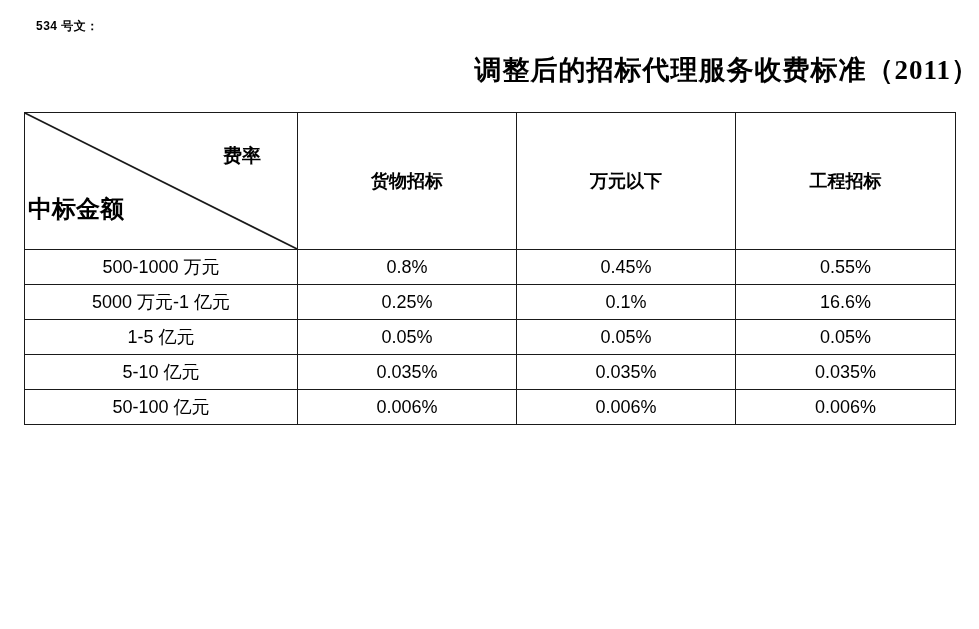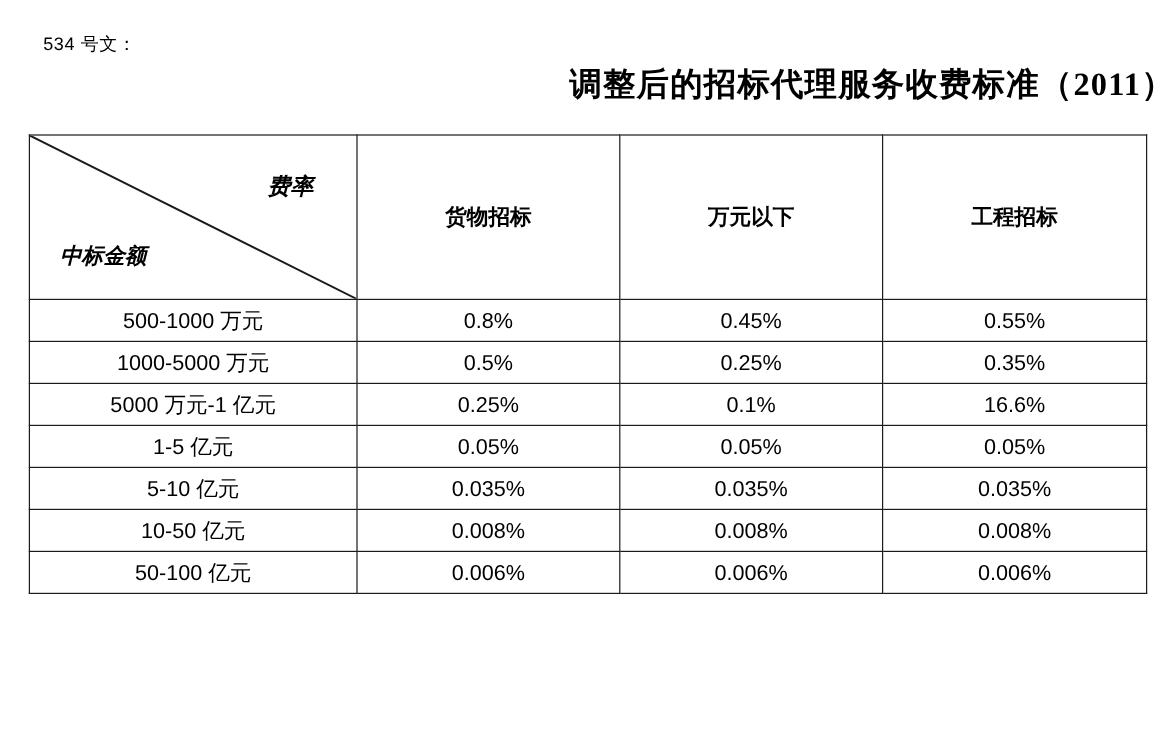--- a/index.html
+++ b/index.html
@@ -11,24 +11,24 @@
     width: 979px;
     height: 629px;
     font-family: "Liberation Serif", serif;
     color: #000000;
     position: relative;
     overflow: hidden;
   }
   .doc-note {
     position: absolute;
     left: 36px;
-    top: 28px;
+    top: 18px;
     font-family: "Liberation Sans", sans-serif;
-    font-size: 15px;
-    font-weight: normal;
+    font-size: 12px;
+    font-weight: bold;
     letter-spacing: 0.5px;
   }
   .doc-title {
     position: absolute;
     left: 0;
     top: 52px;
     width: 979px;
     text-align: right;
     font-family: "Liberation Serif", serif;
     font-size: 27px;
@@ -63,43 +63,42 @@
   
   td.corner {
     height: 136px;
     position: relative;
     padding: 0;
   }
   .corner-inner {
     position: relative;
     width: 100%;
     height: 136px;
-    font-style: italic;
   }
   .corner-inner svg {
     position: absolute;
     left: 0;
     top: 0;
     width: 100%;
     height: 100%;
   }
   .corner-top-label {
     position: absolute;
     right: 36px;
     top: 30px;
     font-family: "Liberation Serif", serif;
     font-size: 19px;
     font-weight: bold;
   }
   .corner-bottom-label {
     position: absolute;
-    left: 25px;
+    left: 3px;
     bottom: 24px;
     font-family: "Liberation Serif", serif;
-    font-size: 18px;
+    font-size: 24px;
     font-weight: bold;
   }
   td.head {
     height: 136px;
     font-family: "Liberation Serif", serif;
     font-size: 21px;
     font-weight: bold;
   }
   td.row-label {
     font-family: "Liberation Sans", sans-serif;
@@ -141,50 +140,38 @@
         <td class="head">工程招标</td>
       </tr>
 
       <tr>
         <td class="row-label">500-1000 万元</td>
         <td class="val">0.8%</td>
         <td class="val">0.45%</td>
         <td class="val">0.55%</td>
       </tr>
       <tr>
-        <td class="row-label">1000-5000 万元</td>
-        <td class="val">0.5%</td>
-        <td class="val">0.25%</td>
-        <td class="val">0.35%</td>
-      </tr>
-      <tr>
         <td class="row-label">5000 万元-1 亿元</td>
         <td class="val">0.25%</td>
         <td class="val">0.1%</td>
         <td class="val">16.6%</td>
       </tr>
       <tr>
         <td class="row-label">1-5 亿元</td>
         <td class="val">0.05%</td>
         <td class="val">0.05%</td>
         <td class="val">0.05%</td>
       </tr>
       <tr>
         <td class="row-label">5-10 亿元</td>
         <td class="val">0.035%</td>
         <td class="val">0.035%</td>
         <td class="val">0.035%</td>
       </tr>
       <tr>
-        <td class="row-label">10-50 亿元</td>
-        <td class="val">0.008%</td>
-        <td class="val">0.008%</td>
-        <td class="val">0.008%</td>
-      </tr>
-      <tr>
         <td class="row-label">50-100 亿元</td>
         <td class="val">0.006%</td>
         <td class="val">0.006%</td>
         <td class="val">0.006%</td>
       </tr>
     </tbody>
   </table>
 </div>
 
 </body></html>

